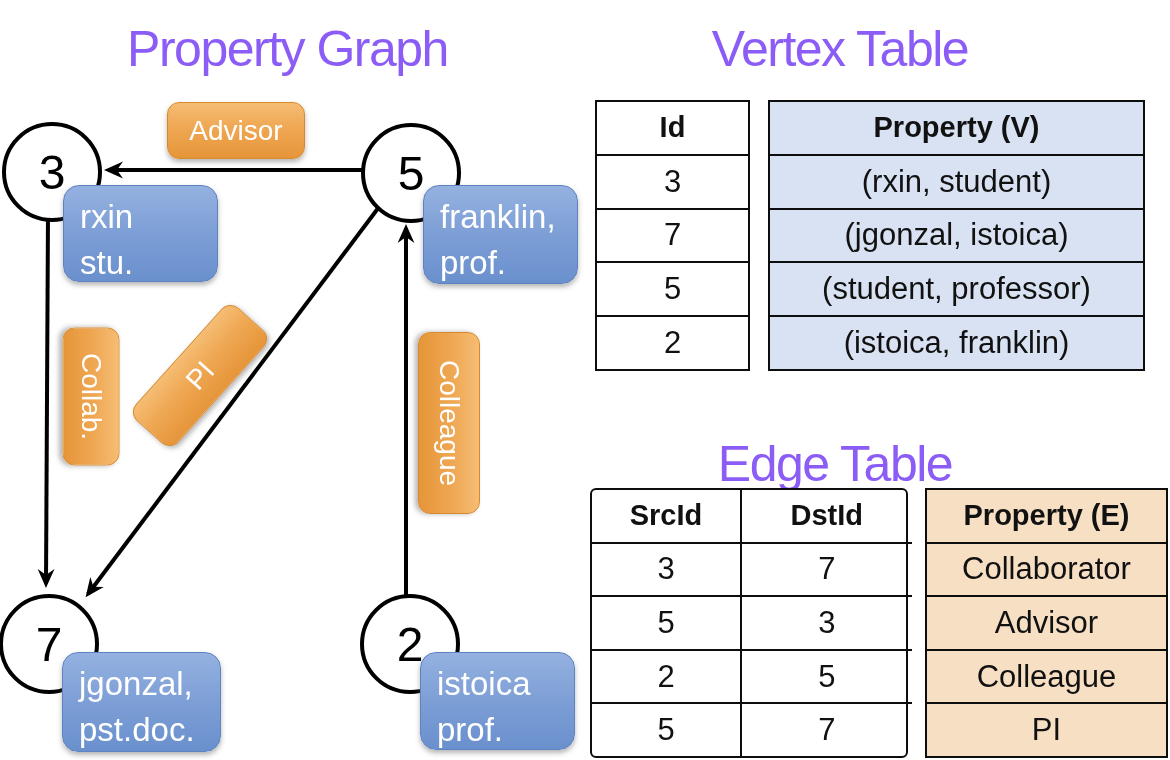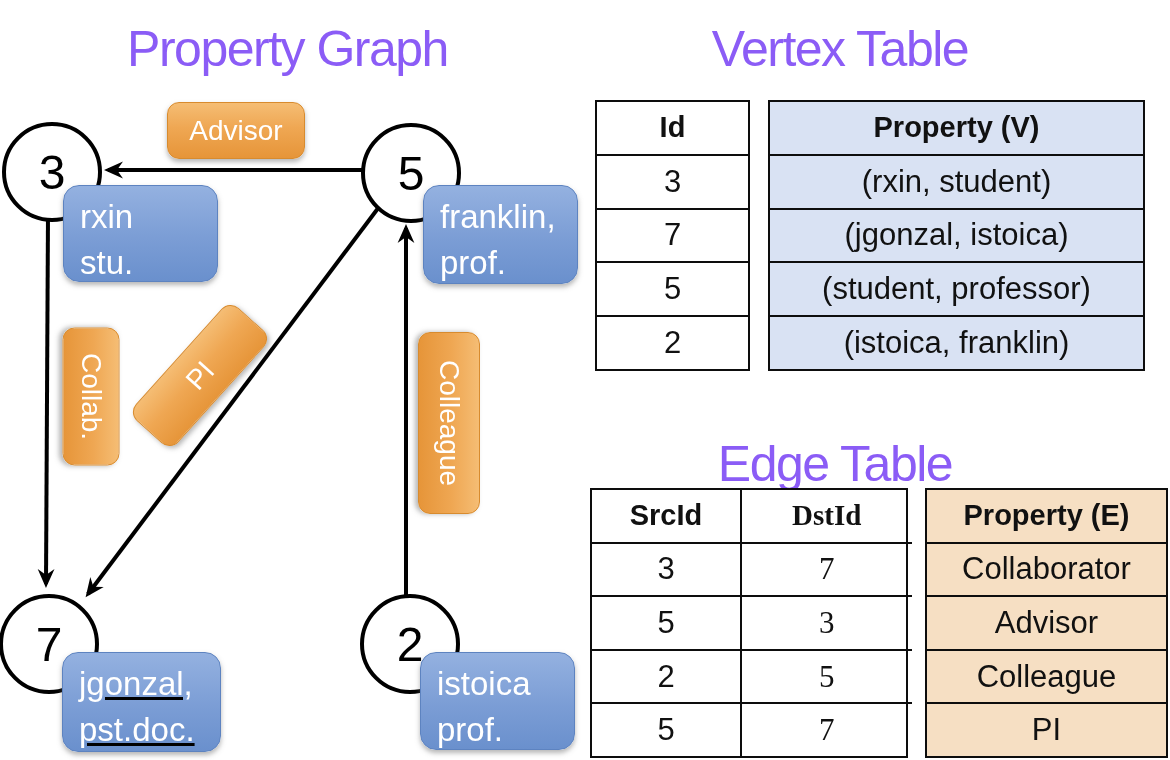--- a/index.html
+++ b/index.html
@@ -117,21 +117,21 @@
 </div>
 
 <div class="vbox" style="left:63px;top:185px;width:137px;height:87px;">
   <div>rxin</div>
   <div>stu.</div>
 </div>
 <div class="vbox" style="left:423px;top:185px;width:137px;height:89px;">
   <div>franklin,</div>
   <div>prof.</div>
 </div>
-<div class="vbox" style="left:62px;top:652px;width:141px;height:90px;text-decoration:underline;">
+<div class="vbox" style="left:62px;top:652px;width:141px;height:90px;">
   <div>jgonzal,</div>
   <div>pst.doc.</div>
 </div>
 <div class="vbox" style="left:420px;top:652px;width:137px;height:88px;">
   <div>istoica</div>
   <div>prof.</div>
 </div>
 
 <div class="tcol" style="left:595px;top:100px;width:155px;height:271px;">
   <div class="tcell hdr">Id</div>
@@ -141,29 +141,29 @@
   <div class="tcell">2</div>
 </div>
 <div class="tcol" style="left:768px;top:100px;width:377px;height:271px;">
   <div class="tcell hdr fill-blue">Property (V)</div>
   <div class="tcell fill-blue">(rxin, student)</div>
   <div class="tcell fill-blue">(jgonzal, istoica)</div>
   <div class="tcell fill-blue">(student, professor)</div>
   <div class="tcell fill-blue">(istoica, franklin)</div>
 </div>
 
-<div class="tcol pairwrap" style="left:590px;top:488px;width:318px;height:270px;">
+<div class="tcol pairwrap" style="left:590px;top:488px;width:318px;height:270px;border-radius:6px;">
   <div class="subcol first" style="width:148px;">
     <div class="tcell hdr">SrcId</div>
     <div class="tcell">3</div>
     <div class="tcell">5</div>
     <div class="tcell">2</div>
     <div class="tcell">5</div>
   </div>
-  <div class="subcol" style="width:169.5px;font-family:Liberation Serif, serif;">
+  <div class="subcol" style="width:169.5px;">
     <div class="tcell hdr">DstId</div>
     <div class="tcell">7</div>
     <div class="tcell">3</div>
     <div class="tcell">5</div>
     <div class="tcell">7</div>
   </div>
 </div>
 <div class="tcol" style="left:925px;top:488px;width:243px;height:270px;">
   <div class="tcell hdr fill-tan">Property (E)</div>
   <div class="tcell fill-tan">Collaborator</div>

